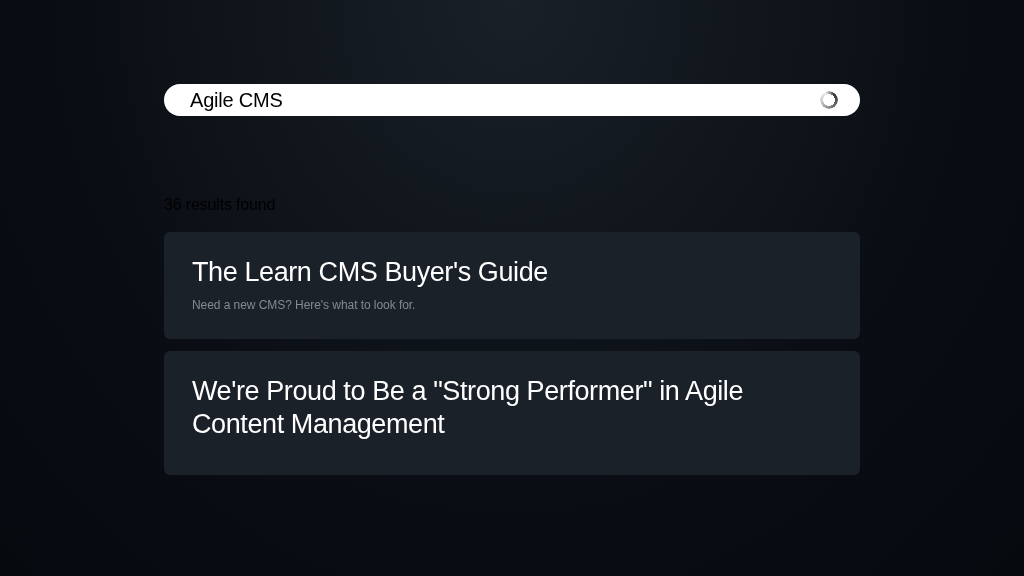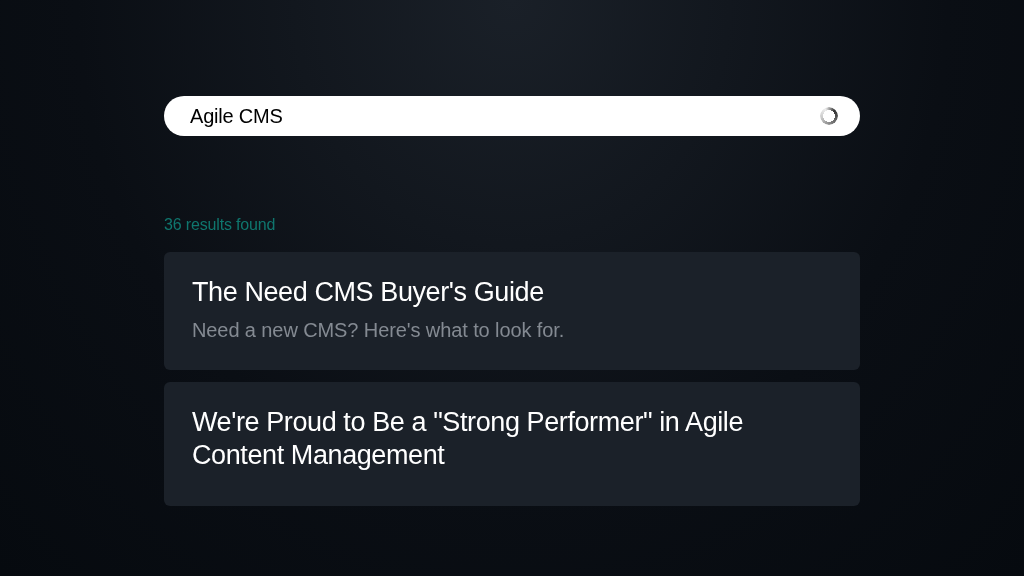--- a/index.html
+++ b/index.html
@@ -14,26 +14,25 @@
       font-family: -apple-system, BlinkMacSystemFont, "Segoe UI", Helvetica, Arial, sans-serif;
       overflow: hidden;
       position: relative;
     }
     .container {
       padding: 84px 164px 0 164px;
     }
     .search-bar {
       background: #fff;
       border-radius: 32px;
-      height: 40px;
+      height: 32px;
       display: flex;
       align-items: center;
       padding: 0 16px 0 26px;
       position: relative;
-      margin-top: 12px;
     }
     .search-input {
       border: none;
       outline: none;
       font-size: 20px;
       color: #000;
       flex: 1;
       background: transparent;
       font-family: inherit;
       letter-spacing: -0.01em;
@@ -41,21 +40,21 @@
     .spinner {
       width: 18px;
       height: 18px;
       border-radius: 50%;
       background: conic-gradient(from 45deg, #333 0%, #777 30%, #ccc 60%, #eee 80%, #333 100%);
       mask: radial-gradient(circle, transparent 45%, black 46%);
       -webkit-mask: radial-gradient(circle, transparent 45%, black 46%);
       margin-right: 6px;
     }
     .results-meta {
-      color: #0f766e;
+      color: #000000;
       font-size: 16px;
       margin-top: 80px;
       margin-bottom: 18px;
       letter-spacing: -0.01em;
     }
     .result-card {
       background: #1b2129;
       border-radius: 6px;
       padding: 24px 28px 26px 28px;
       margin-bottom: 12px;
@@ -64,38 +63,38 @@
     .result-title {
       color: #fff;
       font-size: 27px;
       font-weight: 400;
       line-height: 1.22;
       letter-spacing: -0.015em;
       margin-bottom: 8px;
     }
     .result-desc {
       color: #848a92;
-      font-size: 20px;
+      font-size: 12px;
       line-height: 1.35;
       letter-spacing: -0.005em;
     }
   </style>
 </head>
 <body>
 
 <div class="container">
   <div class="search-bar">
     <input class="search-input" type="text" value="Agile CMS" style="">
     <div class="spinner"></div>
   </div>
 
   <div class="results-meta">36 results found</div>
 
   <div class="result-card">
-    <div class="result-title">The Need CMS Buyer's Guide</div>
+    <div class="result-title">The Learn CMS Buyer's Guide</div>
     <div class="result-desc">Need a new CMS? Here's what to look for.</div>
   </div>
 
 
   <div class="result-card">
     <div class="result-title">We're Proud to Be a "Strong Performer" in Agile Content Management</div>
     <div class="result-desc"></div>
   </div>
 </div>
 

